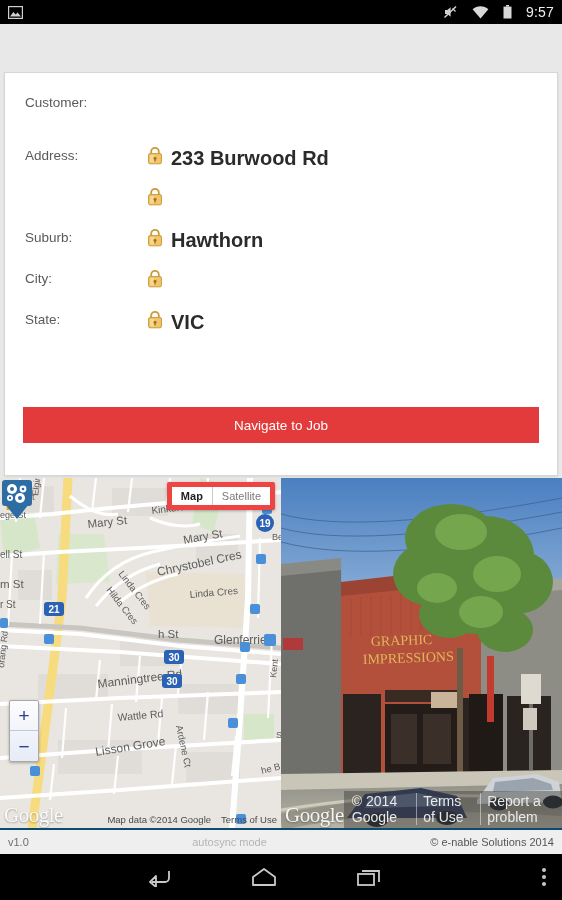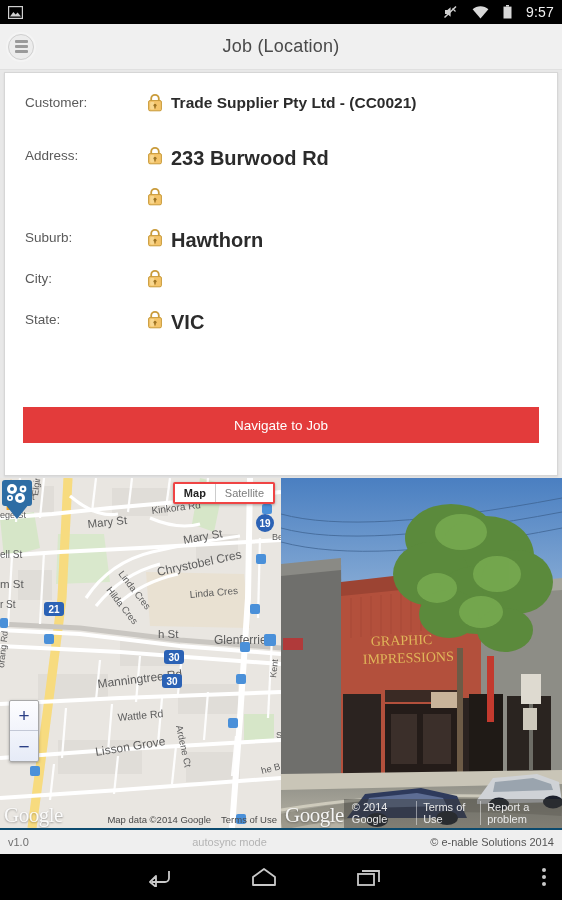--- a/index.html
+++ b/index.html
@@ -74,21 +74,21 @@
     position: absolute; top: 478px; left: 0; width: 562px; height: 350px;
     display: flex;
   }
   .pane { position: relative; width: 281px; height: 350px; overflow: hidden; }
 
   
   .map { background: #e9e6e1; }
   .map svg { position: absolute; inset: 0; }
   .maptype {
     position: absolute; top: 4px; right: 6px;
-    display: flex; background: #fff; border: 2px solid #ef4444;
+    display: flex; background: #fff; border: 5px solid #ef4444;
     border-radius: 2px; overflow: hidden;
     box-shadow: 0 1px 3px rgba(0,0,0,.3); font-size: 11px;
   }
   .maptype div { padding: 3px 9px; color: #7b7b7b; }
   .maptype div.active { color: #222; font-weight: bold; border-right: 1px solid #ccc; }
   .pegman {
     position: absolute; left: 10px; top: 4px; width: 22px; height: 34px;
   }
   .zoomctl {
     position: absolute; left: 9px; bottom: 66px;
@@ -119,21 +119,21 @@
 
   
   .sv { background: #8aa0b8; }
   .sv svg { position: absolute; inset: 0; }
   .svattrib {
     position: absolute; left: 0; bottom: 0; width: 100%;
     display: flex; align-items: flex-end;
   }
   .svbar {
     margin-left: auto; display: flex;
-    font-size: 11px; color: #e9e9e9;
+    font-size: 14px; color: #e9e9e9;
     background: rgba(60,60,55,.45);
     padding: 2px 2px 3px 2px;
   }
   .svbar span { padding: 0 6px; border-left: 1px solid rgba(255,255,255,.45); }
   .svbar span:first-child { border-left: none; }
 
   
   .footer {
     position: absolute; top: 828px; left: 0; width: 562px; height: 26px;
     background: #efefef; border-top: 2px solid #0c4a6e;
@@ -177,44 +177,26 @@
         <path d="M8.5 12.5 L0.6 3.3 A11.5 11.5 0 0 1 16.4 3.3 Z" fill="#d8d8d8"></path>
       </svg>
       <svg class="sb-ico" width="9" height="14" viewBox="0 0 9 14">
         <rect x="3" y="0" width="3" height="1.6" fill="#d8d8d8"></rect>
         <rect x="0.5" y="1.6" width="8" height="11.9" fill="#d8d8d8"></rect>
       </svg>
       <span class="sb-clock">9:57</span>
     </div>
   </div>
 
-  <div class="titlebar">
-    <div class="menu-btn">
-      <i></i>
-      <i></i>
-      <i></i>
-    </div>
-    <div class="title-text">Job (Location)</div>
-  </div>
 
   <div class="card">
     <div class="form">
 
       <div class="row" style="min-height:53px;">
         <div class="row-label">Customer:</div>
-        <div class="row-val">
-          <svg class="lock" width="16" height="19" viewBox="0 0 16 19">
-            <path d="M4.2 8 V5.6 a3.8 3.8 0 0 1 7.6 0 V8" fill="none" stroke="#c99b3a" stroke-width="1.8"></path>
-            <rect x="1.6" y="7.6" width="12.8" height="10.2" rx="1.4" fill="#f4c46a" stroke="#c99b3a" stroke-width="1"></rect>
-            <rect x="3.2" y="9" width="4" height="7.4" rx="1" fill="#fadf9f" opacity=".75"></rect>
-            <circle cx="8" cy="12.2" r="1.5" fill="#9d7424"></circle>
-            <rect x="7.3" y="12.2" width="1.4" height="3.3" fill="#9d7424"></rect>
-          </svg>
-          <span class="row-text big">Trade Supplier Pty Ltd - (CC0021)</span>
-        </div>
       </div>
 
       <div class="row" style="min-height:41px;">
         <div class="row-label">Address:</div>
         <div class="row-val">
           <svg class="lock" width="16" height="19" viewBox="0 0 16 19">
             <path d="M4.2 8 V5.6 a3.8 3.8 0 0 1 7.6 0 V8" fill="none" stroke="#c99b3a" stroke-width="1.8"></path>
             <rect x="1.6" y="7.6" width="12.8" height="10.2" rx="1.4" fill="#f4c46a" stroke="#c99b3a" stroke-width="1"></rect>
             <rect x="3.2" y="9" width="4" height="7.4" rx="1" fill="#fadf9f" opacity=".75"></rect>
             <circle cx="8" cy="12.2" r="1.5" fill="#9d7424"></circle>

